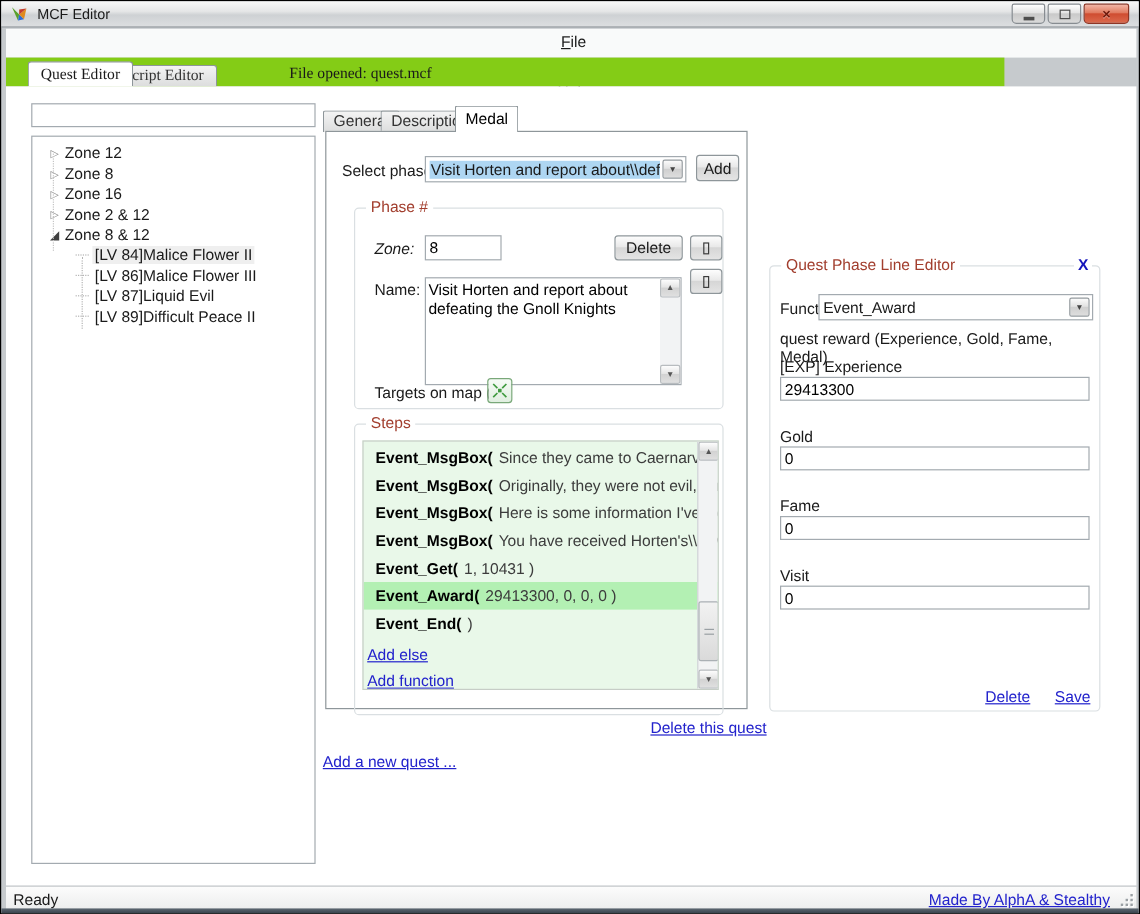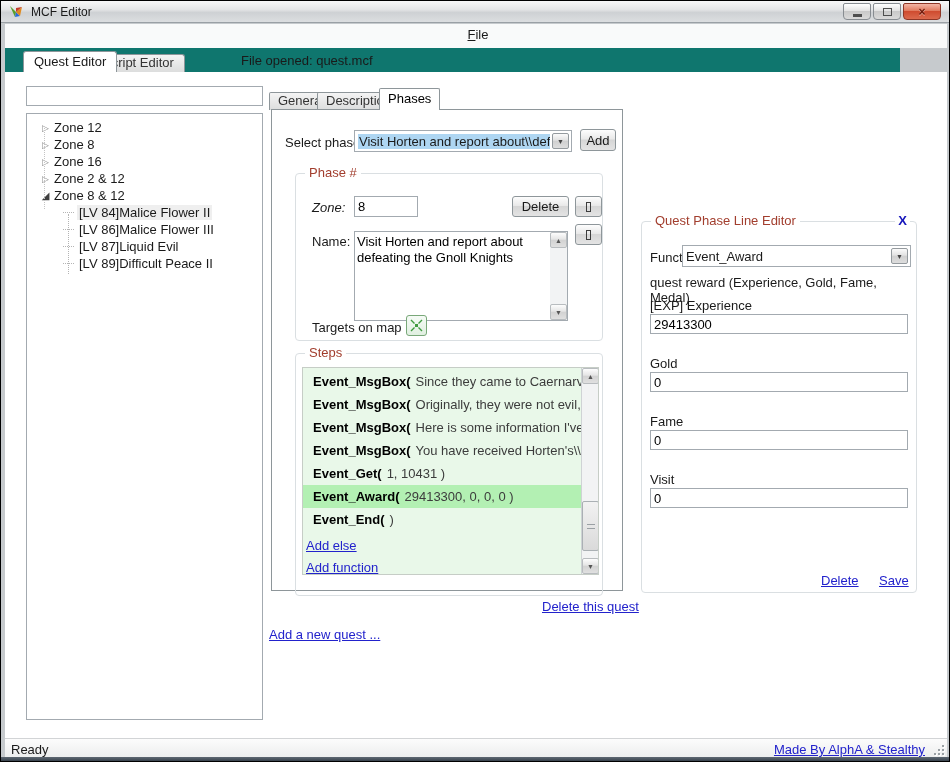--- a/index.html
+++ b/index.html
@@ -28,21 +28,21 @@
           color:#6e1a0c; font-weight:bold; font-size:12px; line-height:1;
           text-shadow:0 1px 0 rgba(255,255,255,.45); }
 
   
   .menubar { position:absolute; left:4px; top:23px; width:942px; height:24px;
              background:#f9fafa; display:flex; align-items:center; padding-left:12px;flex-direction:column; }
   .menu-item { padding:3px 7px; margin-right:8px; }
   .menu-item.accel::first-letter { text-decoration:underline; }
 
   
-  .tabstrip { position:absolute; left:4px; top:47px; width:895px; height:24px; background:#0f766e; }
+  .tabstrip { position:absolute; left:4px; top:47px; width:832px; height:24px; background:#84cc16;font-family:Liberation Serif, serif; }
   .mtab { position:absolute; border:1px solid #8e969a; border-bottom:none;
           border-radius:3px 3px 0 0; padding:0 10px; }
   .mtab.active { left:18px; top:3px; height:21px; line-height:20px; background:#ffffff; z-index:2; }
   .mtab.inactive { left:87px; top:6px; height:18px; line-height:16px;
           background:linear-gradient(#f4f4f4,#dcdddd); color:#333; }
   .file-opened { position:absolute; left:236px; top:5px; }
 
   
   .content { position:absolute; left:4px; top:71px; width:942px; height:666px; background:#ffffff; }
 
@@ -218,21 +218,21 @@
           <span class="lbl">[LV 87]Liquid Evil</span>
         </div>
       <div class="trow child">
           <span class="dash"></span>
           <span class="lbl">[LV 89]Difficult Peace II</span>
         </div>
     </div>
 
     <span class="etab t0">General</span>
     <span class="etab t1">Description</span>
-    <span class="etab active">Phases</span>
+    <span class="etab active">Medal</span>
 
     <div class="tabpage">
       <span class="lab" style="left:13px;top:25px;">Select phase:</span>
       <div class="combo" style="left:82px;top:20px;width:218px;">
         <span class="cval sel">Visit Horten and report about\\defeating</span>
         <span class="cbtn">▼</span>
       </div>
       <div class="btn" style="position:absolute;left:308px;top:19px;width:36px;height:22px;">Add</div>
 
       <div class="groupbox" style="left:23px;top:63px;width:308px;height:168px;">

